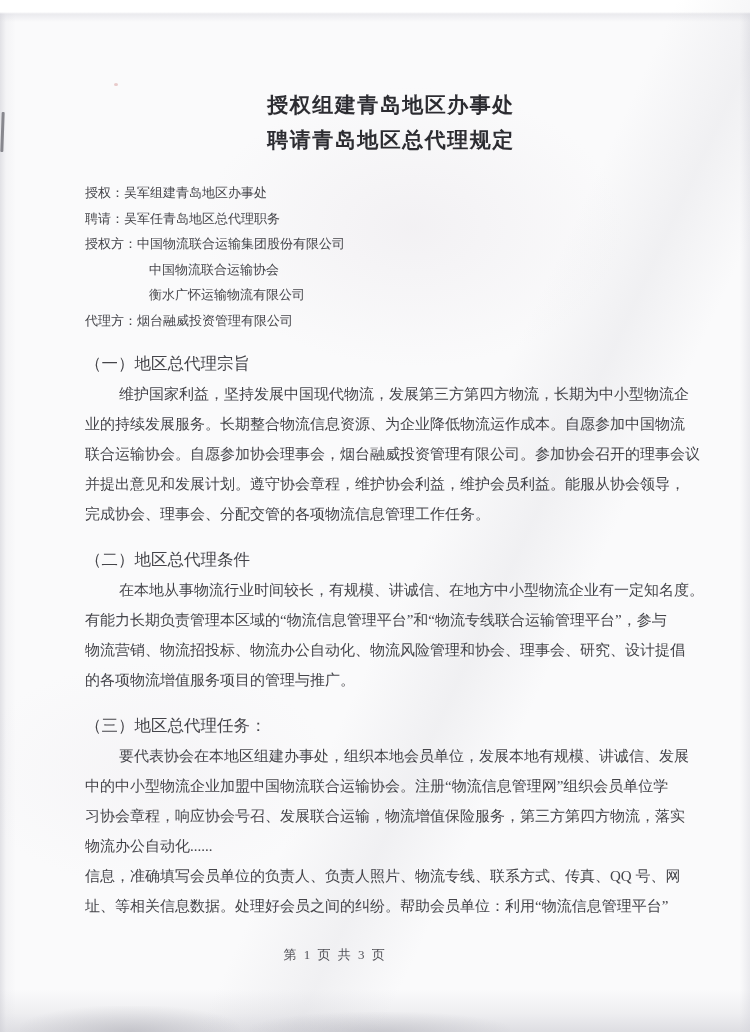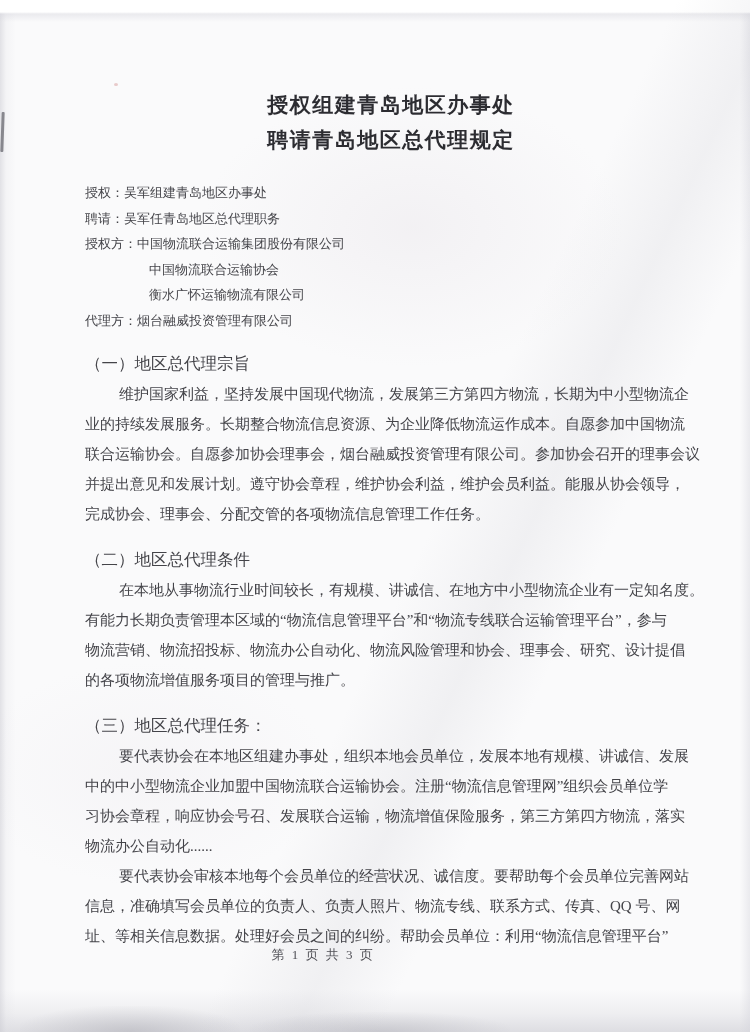--- a/index.html
+++ b/index.html
@@ -101,21 +101,21 @@
     line-height: 30px;
   }
   .doc-line {
     white-space: nowrap;
   }
   .doc-line.indent {
     padding-left: 34px;
   }
   .page-footer {
     position: absolute;
-    left: 0;
+    left: 12px;
     top: 946px;
     width: 646px;
     text-align: center;
     font-size: 13px;
     letter-spacing: 2px;
     color: rgba(50,50,58,0.85);
   }
 </style>
 </head>
 <body>
@@ -164,21 +164,20 @@
         </div>
     </div>
 
     <div class="section">
       <div class="section-heading">（三）地区总代理任务：</div>
       <div class="section-body">
           <div class="doc-line indent">要代表协会在本地区组建办事处，组织本地会员单位，发展本地有规模、讲诚信、发展</div>
           <div class="doc-line">中的中小型物流企业加盟中国物流联合运输协会。注册“物流信息管理网”组织会员单位学</div>
           <div class="doc-line">习协会章程，响应协会号召、发展联合运输，物流增值保险服务，第三方第四方物流，落实</div>
           <div class="doc-line">物流办公自动化......</div>
-          <div class="doc-line indent">要代表协会审核本地每个会员单位的经营状况、诚信度。要帮助每个会员单位完善网站</div>
           <div class="doc-line">信息，准确填写会员单位的负责人、负责人照片、物流专线、联系方式、传真、QQ 号、网</div>
           <div class="doc-line">址、等相关信息数据。处理好会员之间的纠纷。帮助会员单位：利用“物流信息管理平台”</div>
         </div>
     </div>
 
   </div>
 
   <div class="page-footer">第 1 页 共 3 页</div>
 
 </div>

